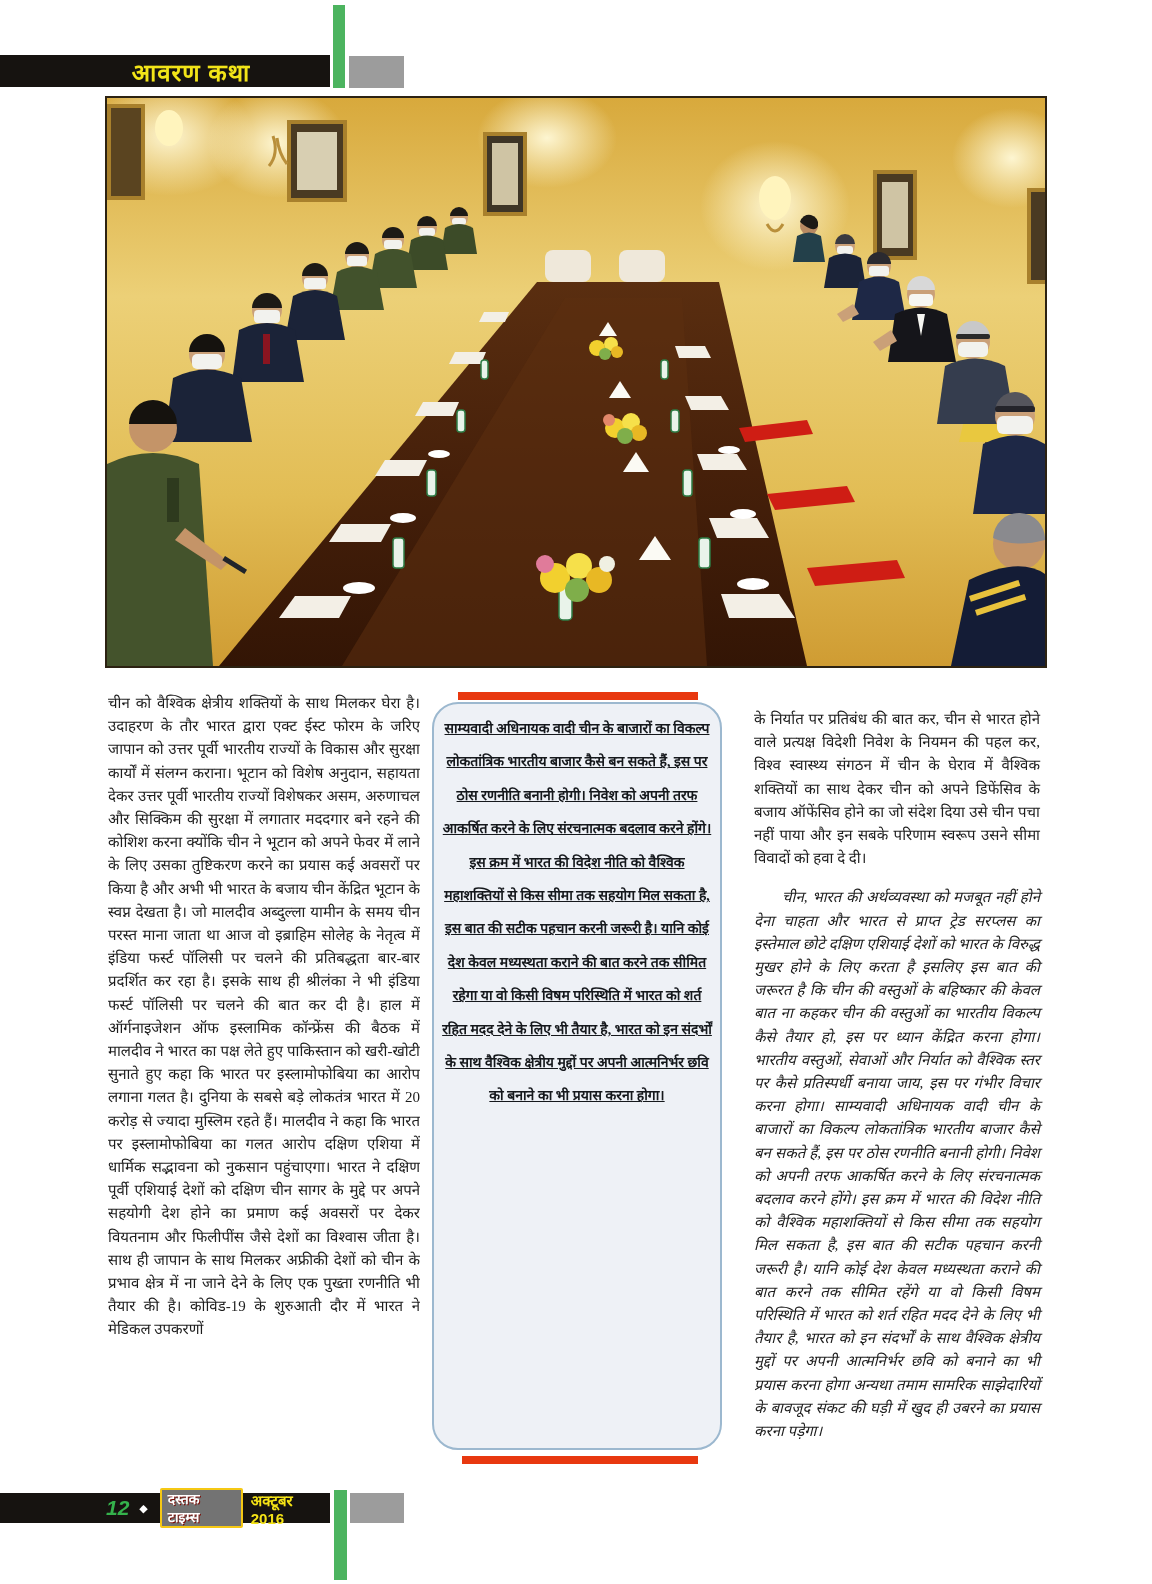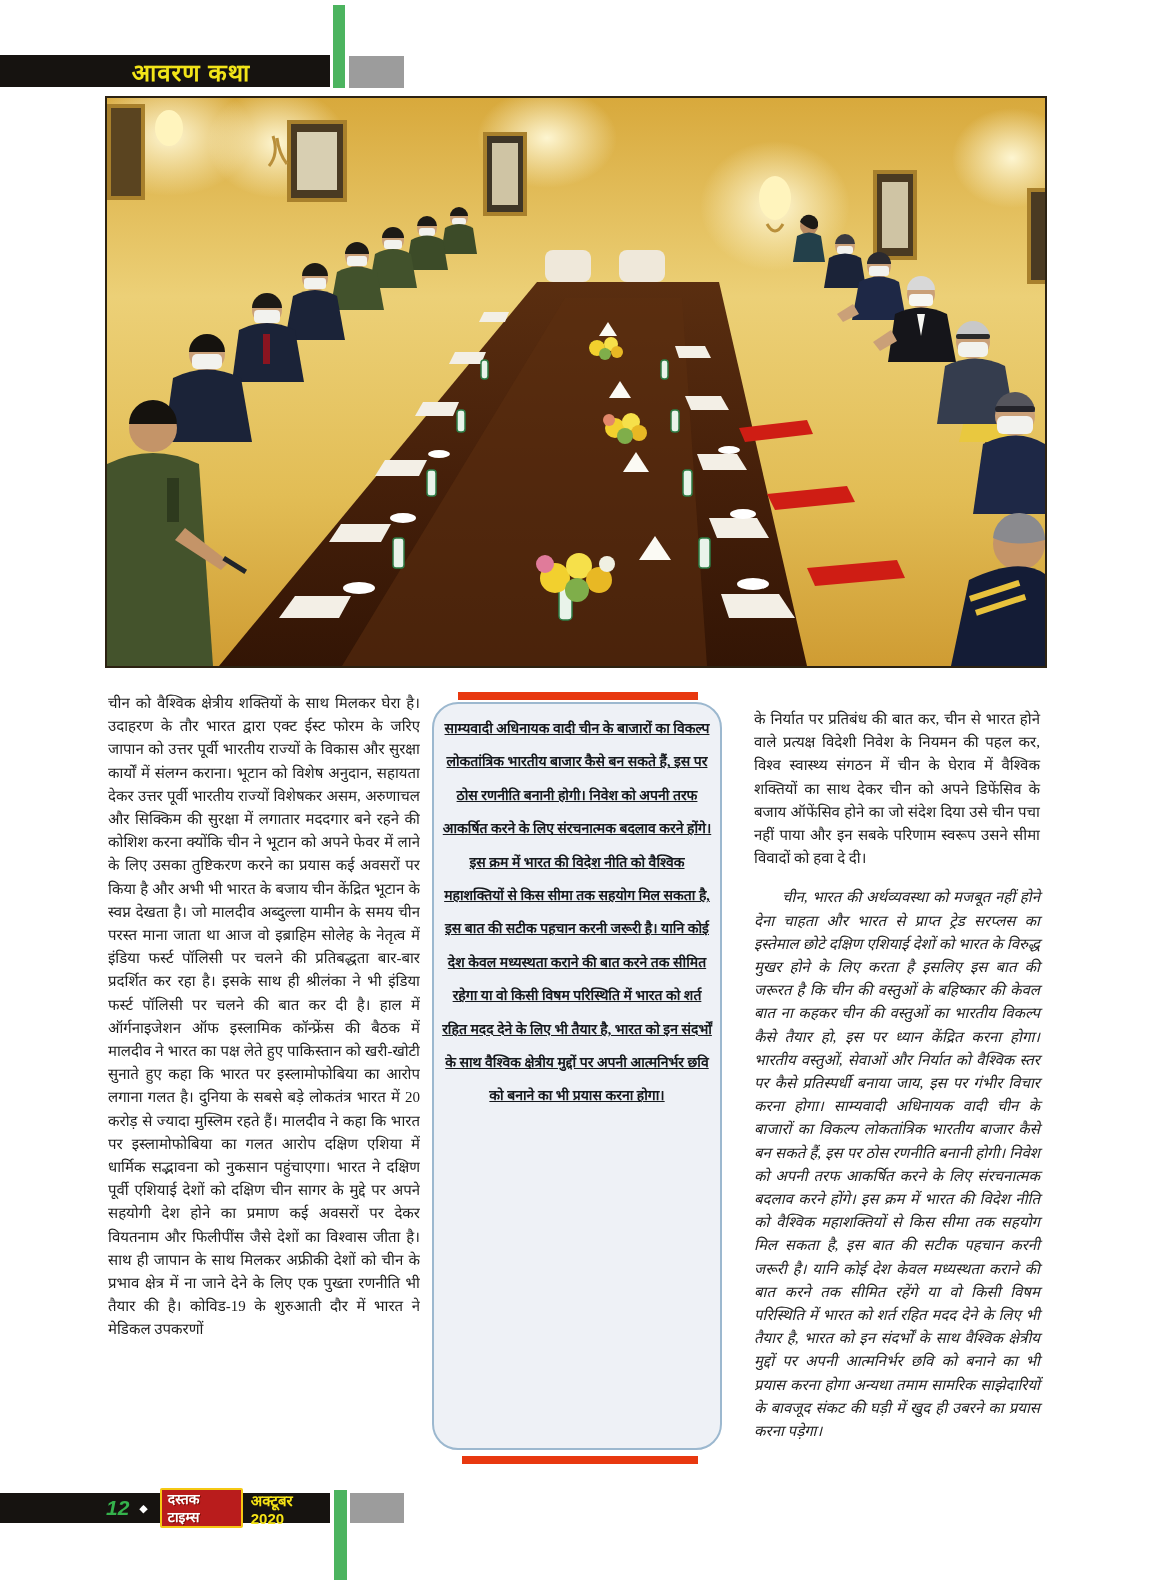--- a/index.html
+++ b/index.html
@@ -30,21 +30,21 @@
   .pq-bottom-rule{position:absolute;left:462px;top:1456px;width:236px;height:8px;background:#e8380f;}
   .pull-quote{position:absolute;left:432px;top:702px;width:290px;height:748px;box-sizing:border-box;
     background:#eef1f6;border:2px solid #9cb8cf;border-radius:26px;
     padding:8px 8px 0 8px;overflow:hidden;}
   .pull-quote-text{font-size:14px;font-weight:bold;line-height:33.4px;color:#15181c;text-align:center;text-decoration:underline;}
   
   .footer-bar{position:absolute;left:0;top:1493px;width:330px;height:30px;background:#161310;
     display:flex;align-items:center;font-family:"Liberation Sans","DejaVu Sans",sans-serif;justify-content:center;}
   .page-number{color:#35b24c;font-size:21px;font-weight:bold;font-style:italic;margin-left:106px;}
   .footer-diamond{color:#ffffff;font-size:11px;margin-left:10px;}
-  .magazine-logo{margin-left:12px;background:#b91c1c;border:2px solid #f5c814;color:#ffffff;
+  .magazine-logo{margin-left:12px;background:#737373;border:2px solid #f5c814;color:#ffffff;
     font-size:14px;font-weight:bold;padding:0 6px;line-height:18px;border-radius:2px;
     text-shadow:1px 1px 0 #7a0f08;}
   .issue-date{color:#f5e316;font-size:15px;font-weight:bold;margin-left:8px;}
   .green-accent-bottom{position:absolute;left:334px;top:1490px;width:13px;height:90px;background:#4cb45f;}
   .gray-accent-bottom{position:absolute;left:350px;top:1493px;width:54px;height:30px;background:#9c9c9c;}
 </style>
 </head>
 <body>
 
 <div id="page">
@@ -306,18 +306,18 @@
 
   <div class="col col-right">
     <p>के निर्यात पर प्रतिबंध की बात कर, चीन से भारत होने वाले प्रत्यक्ष विदेशी निवेश के नियमन की पहल कर, विश्व स्वास्थ्य संगठन में चीन के घेराव में वैश्विक शक्तियों का साथ देकर चीन को अपने डिफेंसिव के बजाय ऑफेंसिव होने का जो संदेश दिया उसे चीन पचा नहीं पाया और इन सबके परिणाम स्वरूप उसने सीमा विवादों को हवा दे दी।</p>
     <p class="indent">चीन, भारत की अर्थव्यवस्था को मजबूत नहीं होने देना चाहता और भारत से प्राप्त ट्रेड सरप्लस का इस्तेमाल छोटे दक्षिण एशियाई देशों को भारत के विरुद्ध मुखर होने के लिए करता है इसलिए इस बात की जरूरत है कि चीन की वस्तुओं के बहिष्कार की केवल बात ना कहकर चीन की वस्तुओं का भारतीय विकल्प कैसे तैयार हो, इस पर ध्यान केंद्रित करना होगा। भारतीय वस्तुओं, सेवाओं और निर्यात को वैश्विक स्तर पर कैसे प्रतिस्पर्धी बनाया जाय, इस पर गंभीर विचार करना होगा। साम्यवादी अधिनायक वादी चीन के बाजारों का विकल्प लोकतांत्रिक भारतीय बाजार कैसे बन सकते हैं, इस पर ठोस रणनीति बनानी होगी। निवेश को अपनी तरफ आकर्षित करने के लिए संरचनात्मक बदलाव करने होंगे। इस क्रम में भारत की विदेश नीति को वैश्विक महाशक्तियों से किस सीमा तक सहयोग मिल सकता है, इस बात की सटीक पहचान करनी जरूरी है। यानि कोई देश केवल मध्यस्थता कराने की बात करने तक सीमित रहेंगे या वो किसी विषम परिस्थिति में भारत को शर्त रहित मदद देने के लिए भी तैयार है, भारत को इन संदर्भों के साथ वैश्विक क्षेत्रीय मुद्दों पर अपनी आत्मनिर्भर छवि को बनाने का भी प्रयास करना होगा अन्यथा तमाम सामरिक साझेदारियों के बावजूद संकट की घड़ी में खुद ही उबरने का प्रयास करना पड़ेगा।</p>
   </div>
 
   <div class="footer-bar">
     <span class="page-number">12</span>
     <span class="footer-diamond">◆</span>
     <span class="magazine-logo">दस्तक टाइम्स</span>
-    <span class="issue-date">अक्टूबर 2020</span>
+    <span class="issue-date">अक्टूबर 2016</span>
   </div>
   <div class="green-accent-bottom"></div>
   <div class="gray-accent-bottom"></div>
 
 </div>
 
 </body></html>

